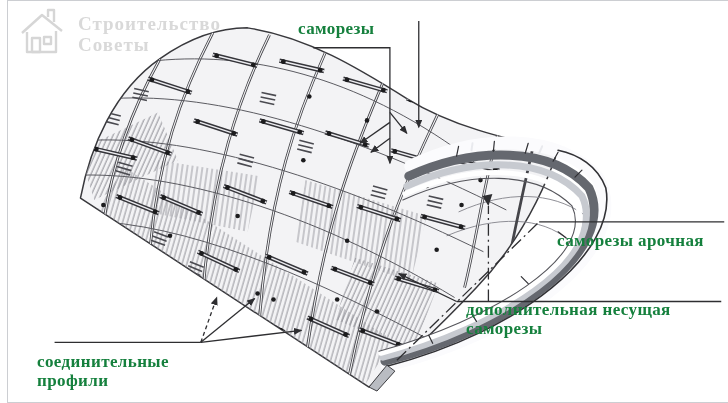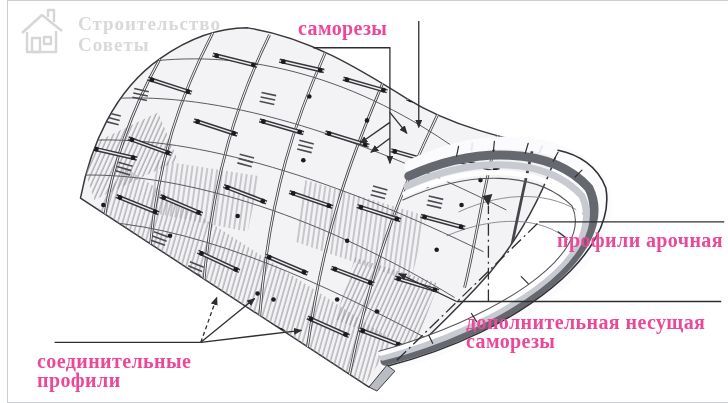--- a/index.html
+++ b/index.html
@@ -4,21 +4,21 @@
 <style>
   html,body{margin:0;padding:0;background:#ffffff;}
   .stage{
     position:relative;width:728px;height:403px;background:#ffffff;
     border:1px solid #ccced2;box-sizing:border-box;overflow:hidden;
     font-family:Liberation Serif, serif;
     margin-left:7px;
   }
   .diagram-svg{position:absolute;left:0;top:0;width:100%;height:100%;}
   .lbl{
-    position:absolute;color:#ec4899;font-size:20px;font-weight:700;
+    position:absolute;color:#15803d;font-size:17px;font-weight:700;
     letter-spacing:.4px;line-height:19px;white-space:nowrap;
   }
   .lbl span{display:block;}
   .watermark{
     position:absolute;left:10px;top:6px;display:flex;align-items:flex-start;
     color:#d9d9d9;pointer-events:none;
   }
   .wm-text{font-size:19px;font-weight:700;letter-spacing:1px;line-height:21px;margin-left:8px;margin-top:6px;}
   .wm-text span{display:block;}
 </style>
@@ -229,24 +229,24 @@
       <span>Строительство</span>
       <span>Советы</span>
     </div>
   </div>
 
   <div class="lbl" style="left:290px;top:18px;">
     <span>саморезы</span>
   </div>
 
   <div class="lbl" style="left:549px;top:230px;">
-    <span>профили арочная</span>
-  </div>
-
-  <div class="lbl" style="left:458px;top:312px;">
+    <span>саморезы арочная</span>
+  </div>
+
+  <div class="lbl" style="left:458px;top:299px;">
     <span>дополнительная несущая</span>
     <span>саморезы</span>
   </div>
 
   <div class="lbl" style="left:29px;top:351px;">
     <span>соединительные</span>
     <span>профили</span>
   </div>
 
 </div>

